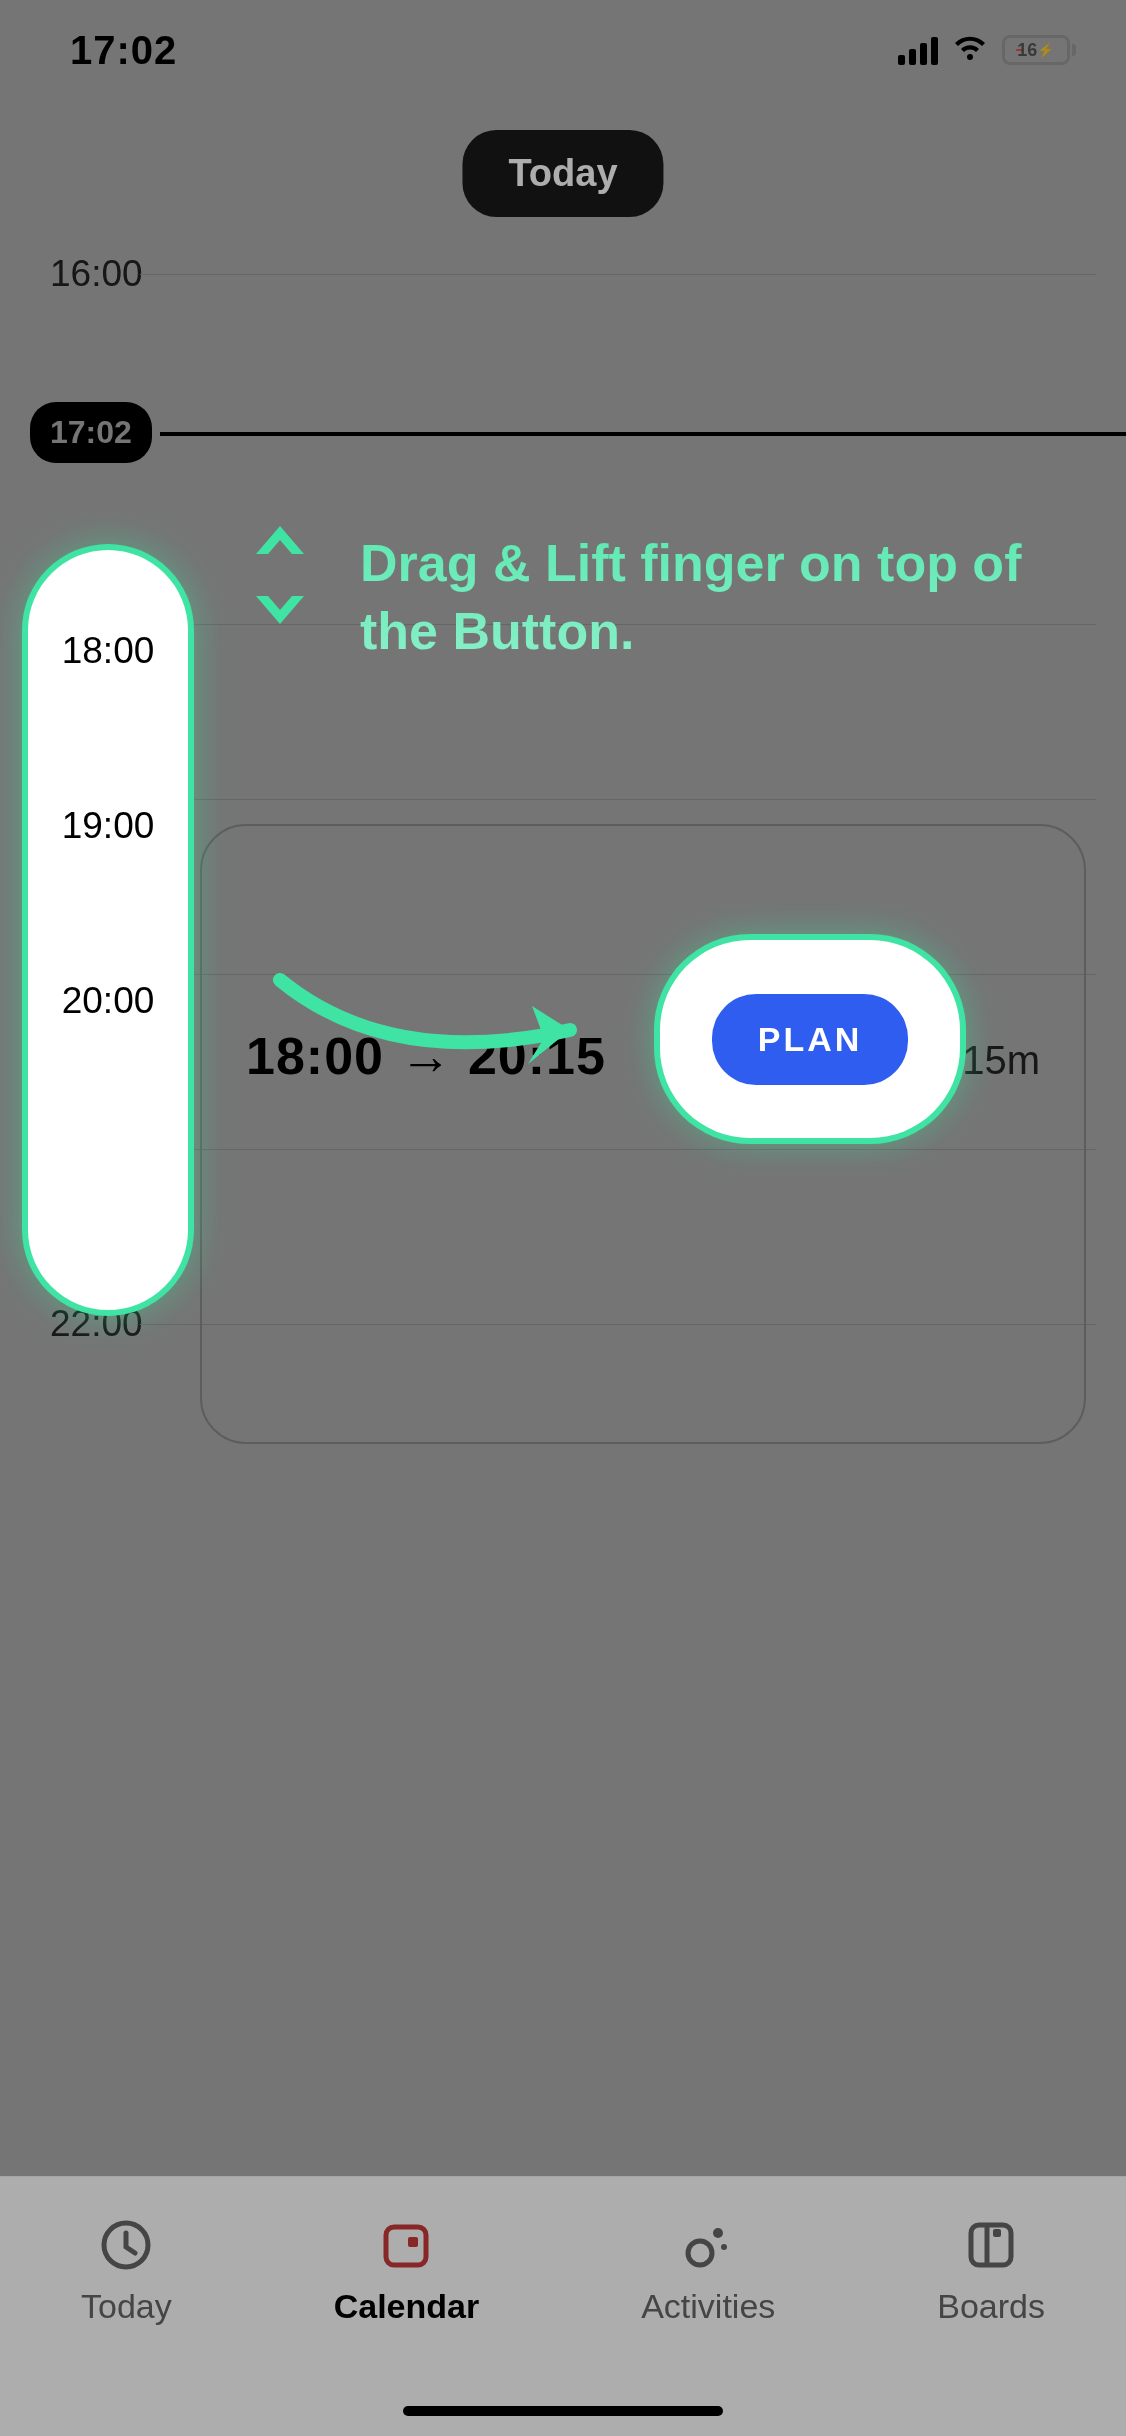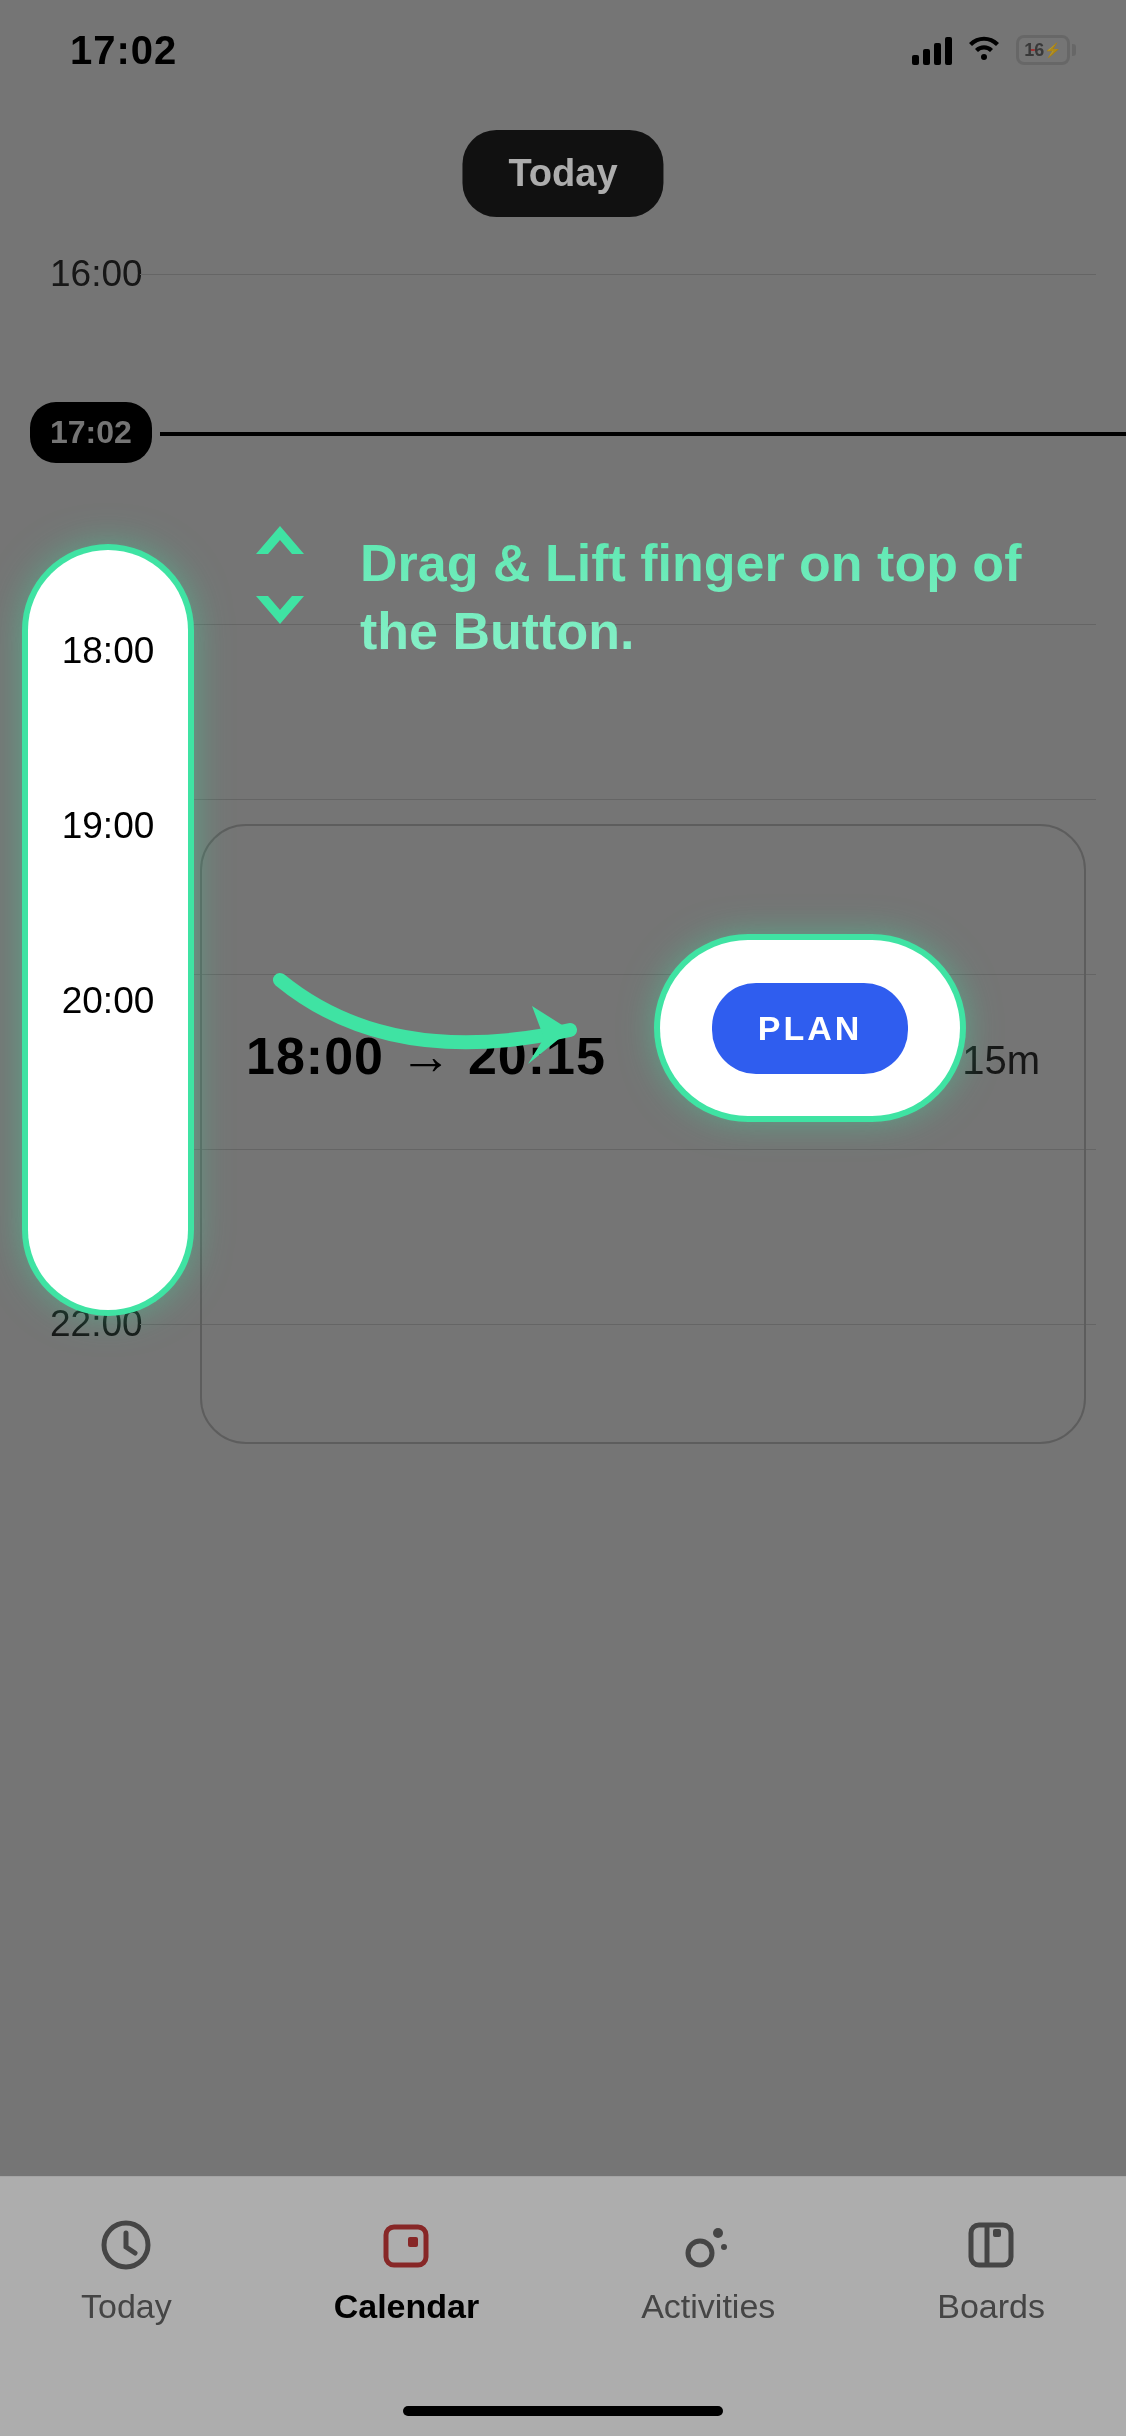--- a/index.html
+++ b/index.html
@@ -9,21 +9,21 @@
   
   .status-bar { position:absolute; top:0; left:0; right:0; height:100px; display:flex; align-items:center; justify-content:space-between; padding:0 50px 0 70px; }
   .status-time { font-size:40px; font-weight:700; color:#000; letter-spacing:1px; }
   .status-icons { display:flex; align-items:center; gap:14px; }
   .cell-bars { display:flex; align-items:flex-end; gap:4px; height:30px; }
   .cell-bars span { width:7px; background:#000; border-radius:2px; }
   .cell-bars span:nth-child(1){height:10px;} .cell-bars span:nth-child(2){height:16px;}
   .cell-bars span:nth-child(3){height:22px;} .cell-bars span:nth-child(4){height:28px;}
   .wifi { width:36px; height:28px; position:relative; }
   .battery { display:flex; align-items:center; }
-  .battery-body { width:54px; height:30px; border:3px solid #999; border-radius:8px; position:relative; padding:11px; }
+  .battery-body { width:68px; height:30px; border:3px solid #999; border-radius:8px; position:relative; padding:11px; }
   .battery-fill { height:100%; width:18%; background:#e94b4b; border-radius:3px; display:flex; align-items:center; justify-content:center; }
   .battery-text { position:absolute; left:0; right:0; top:0; bottom:0; display:flex; align-items:center; justify-content:center; font-size:18px; font-weight:600; color:#555; }
   .battery-cap { width:4px; height:12px; background:#999; border-radius:0 3px 3px 0; margin-left:2px; }
 
   
   .today-pill { position:absolute; top:130px; left:50%; transform:translateX(-50%); background:#1a1a1a; color:#fff; font-size:38px; font-weight:600; padding:22px 46px; border-radius:34px; }
 
   
   .timeline { position:absolute; top:210px; left:0; right:0; bottom:260px;text-align:center; }
   .hour-row { position:absolute; left:0; right:0; height:1px; }
@@ -38,21 +38,21 @@
   
   .event-card { position:absolute; left:200px; right:40px; top:614px; height:620px; border:2px solid #ccc; border-radius:46px; background:rgba(255,255,255,0.0); padding:44px; }
   .event-time-row { position:absolute; top:200px; left:44px; right:44px; display:flex; align-items:baseline; justify-content:space-between; }
   .event-range { font-size:52px; font-weight:800; color:#000; letter-spacing:1px; }
   .event-dur { font-size:40px; color:#333; font-weight:500; }
 
   
   .time-select { position:absolute; left:28px; top:550px; width:160px; height:760px; background:#fff; border-radius:80px; box-shadow:0 0 0 6px #3fe3a3, 0 0 40px rgba(63,227,163,0.6); }
 
   
-  .plan-halo { position:absolute; left:660px; top:940px; width:300px; height:176px; background:#fff; border-radius:90px; box-shadow:0 0 0 6px #3fe3a3, 0 0 38px rgba(63,227,163,0.6); display:flex; align-items:center; justify-content:center; }
+  .plan-halo { position:absolute; left:660px; top:940px; width:300px; height:198px; background:#fff; border-radius:90px; box-shadow:0 0 0 6px #3fe3a3, 0 0 38px rgba(63,227,163,0.6); display:flex; align-items:center; justify-content:center; }
   .plan-btn { background:#2f5def; color:#fff; font-size:34px; font-weight:800; letter-spacing:3px; padding:26px 46px; border-radius:44px; border:none; }
 
   
   .tutorial-text { position:absolute; left:360px; top:530px; right:60px; font-size:52px; font-weight:700; line-height:1.3; background:linear-gradient(180deg,#5de8b1,#8af0c9); -webkit-background-clip:text; background-clip:text; color:transparent; }
   .drag-icon { position:absolute; left:240px; top:520px; width:80px; height:110px; }
   .arrow { position:absolute; left:270px; top:960px; width:350px; height:120px; }
 
   
   .dim { position:absolute; inset:0; background:rgba(0,0,0,0.32); pointer-events:none; }
 

